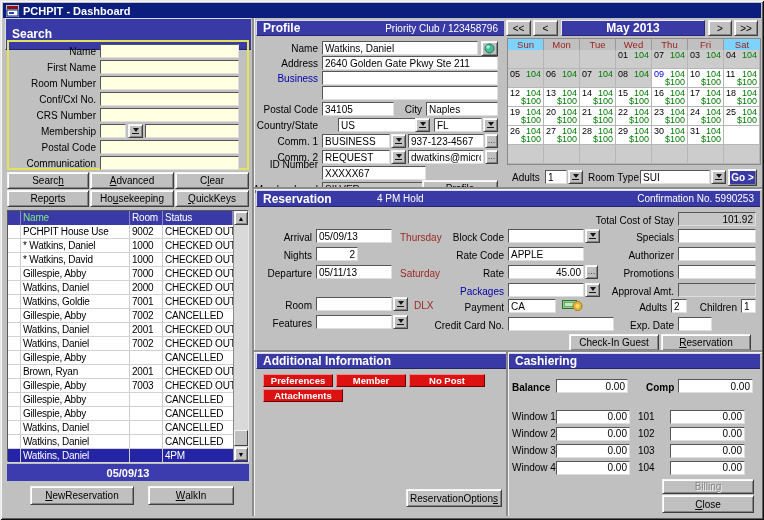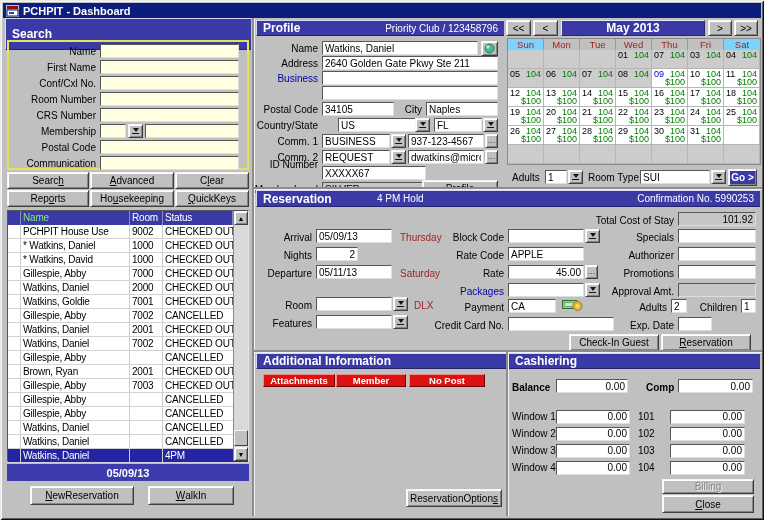--- a/index.html
+++ b/index.html
@@ -110,25 +110,25 @@
   <div class="abs sframe">
     <div class="srow">
       <span class="slab">Name</span>
       <input class="inp y" style="">
     </div>
     <div class="srow">
       <span class="slab">First Name</span>
       <input class="inp y" style="">
     </div>
     <div class="srow">
+      <span class="slab">Room Number</span>
+      <input class="inp y" style="">
+    </div>
+    <div class="srow">
       <span class="slab">Conf/Cxl No.</span>
-      <input class="inp y" style="">
-    </div>
-    <div class="srow">
-      <span class="slab">Room Number</span>
       <input class="inp y" style="">
     </div>
     <div class="srow">
       <span class="slab">CRS Number</span>
       <input class="inp y" style="">
     </div>
     <div class="srow">
       <span class="slab">Membership</span>
       <input class="inp y" style="flex: 0 0 auto; width: 26px;">
       <span class="dd" style="margin:0 2px">
@@ -776,21 +776,21 @@
       <span>o</span>
       <span>n</span>
     </div>
 
   <div class="abs hdr" style="left:256px;top:353px;width:250px;height:16px">
     <span>Additional Information</span>
   </div>
   <div class="tag" style="left:263px;top:374px;width:70px;height:13px">Preferences</div>
   <div class="tag" style="left:336px;top:374px;width:70px;height:13px">Member</div>
   <div class="tag" style="left:409px;top:374px;width:76px;height:13px">No Post</div>
-  <div class="tag" style="left:263px;top:374px;width:72px;height:13px">Attachments</div>
+  <div class="tag" style="left:263px;top:389px;width:80px;height:13px">Attachments</div>
   <div class="abs btn" style="left:406px;top:489px;width:96px;height:18px">
       <span>R</span>
       <span>e</span>
       <span>s</span>
       <span>e</span>
       <span>r</span>
       <span>v</span>
       <span>a</span>
       <span>t</span>
       <span>i</span>

